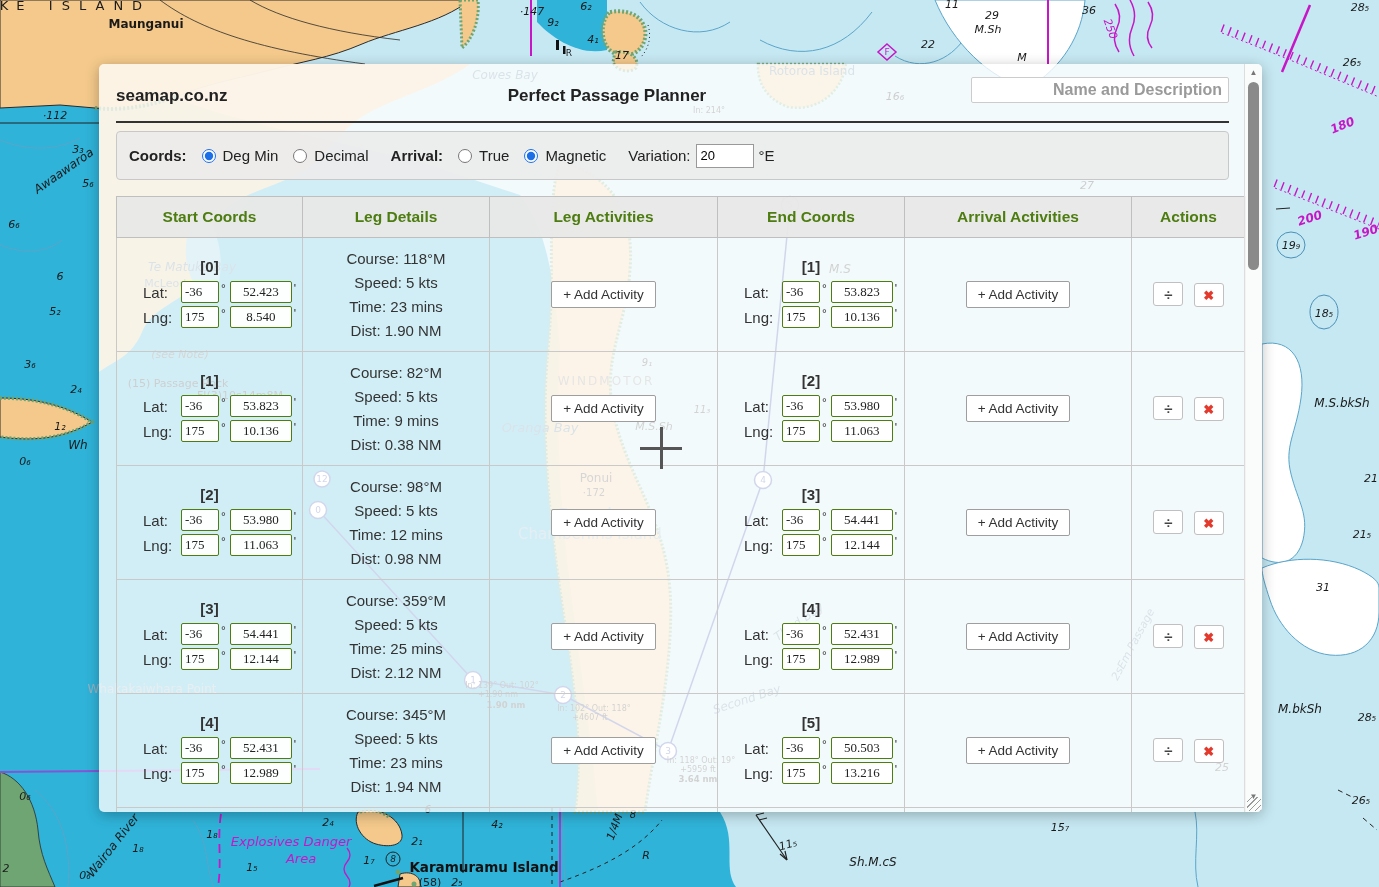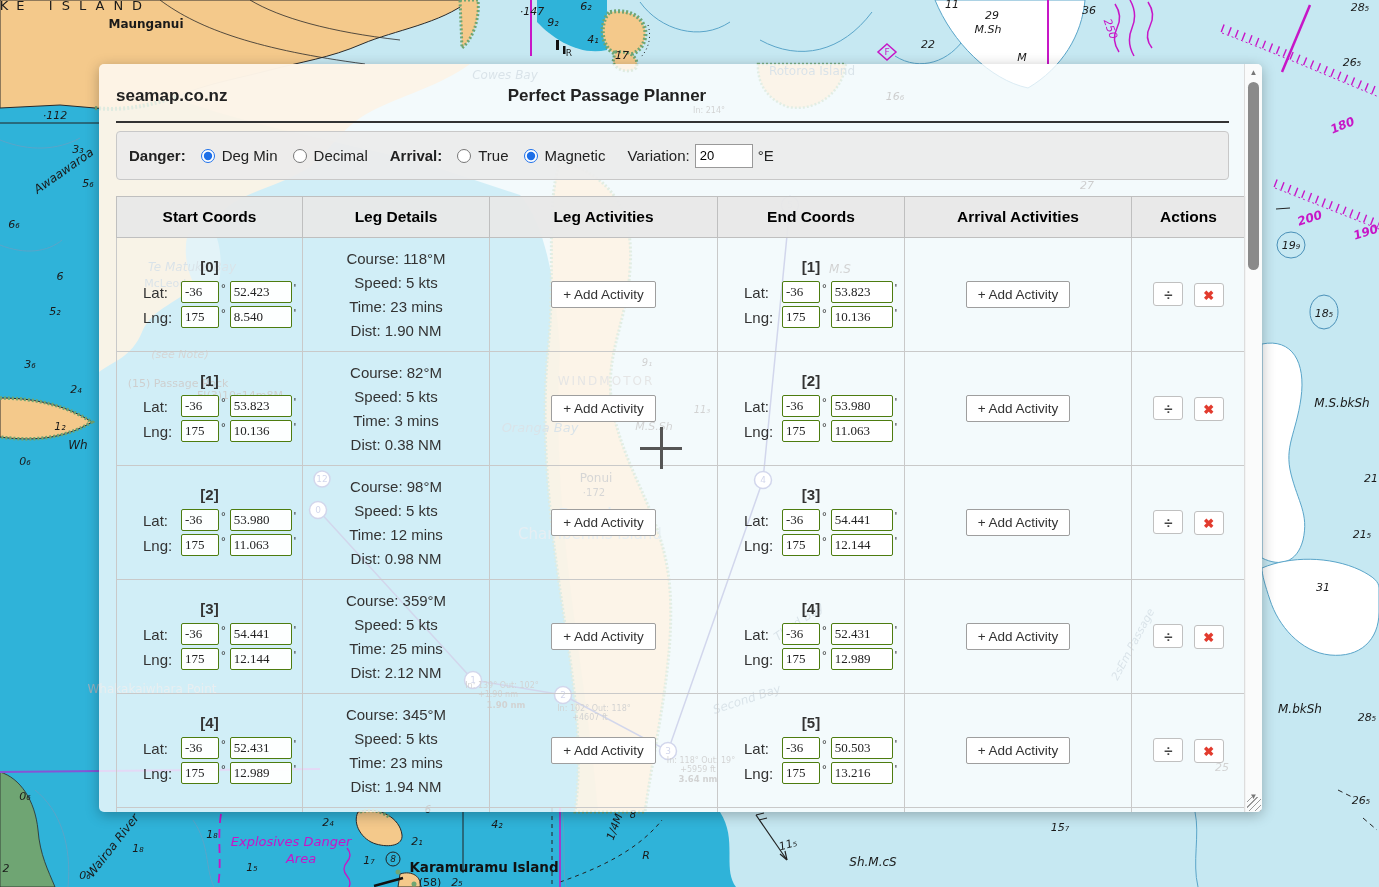--- a/index.html
+++ b/index.html
@@ -31,31 +31,31 @@
             padding:0 12px;font-size:15px;color:#222;}
   .controls .grp{display:flex;align-items:center;gap:5px;}
   .controls b{font-weight:bold;}
   .controls input[type=radio]{accent-color:#1d6fe8;width:14px;height:14px;margin:0 2px 0 10px;}
   .sp{width:22px;}
   .var-input{width:48px;height:20px;border:1px solid #999;font-size:13px;padding:1px 4px;
              font-family:"Liberation Sans",sans-serif;}
   .totals{margin-left:auto;font-size:16px;font-weight:bold;color:#333;white-space:nowrap;align-self:flex-start;padding-top:8px;}
   
   table.legs{margin:16px 0 0 17px;border-collapse:collapse;table-layout:fixed;width:1130px;}
-  table.legs th{background:rgba(232,232,232,0.95);font-size:15.5px;font-weight:bold;color:#000000;
+  table.legs th{background:rgba(232,232,232,0.95);font-size:15.5px;font-weight:bold;color:#4d7c0f;
                 height:38px;border:1px solid #bfbfbf;}
   table.legs td{border:1px solid #c9c9c9;height:113px;vertical-align:middle;text-align:center;
                 padding:0;font-size:15px;color:#333;background:transparent;}
   .c1{width:186px;} .c2{width:187px;} .c3{width:228px;} .c4{width:187px;} .c5{width:227px;} .c6{width:114px;}
   .idx{font-weight:bold;margin-bottom:6px;}
   .cline{display:flex;align-items:center;justify-content:flex-start;margin:3px 0 3px 26px;}
   .clab{width:38px;text-align:left;}
   .cline input{height:18px;border:1px solid #4d7c0f;border-radius:2px;background:rgba(255,255,255,0.95);
                font-size:13px;padding:1px 3px;font-family:Liberation Serif, serif;color:#222;}
-  .deg{width:30px;} .mns{width:54px;}
+  .deg{width:30px;} .mns{width:54px;text-align:center;}
   .sym{font-size:12px;margin:0 4px 6px 2px;}
   .leg-line{line-height:24px;}
   .add-btn{background:rgba(255,255,255,0.97);border:1px solid #9e9e9e;border-radius:2px;
            font-size:13.5px;color:#333;padding:5px 11px;font-family:"Liberation Sans",sans-serif;cursor:pointer;}
   .act{width:30px;height:24px;background:rgba(255,255,255,0.97);border:1px solid #c0c0c0;border-radius:3px;
        font-size:15px;line-height:1;cursor:pointer;margin:0 3px;padding:0;}
   .act.split{color:#444;font-weight:bold;}
   .act.del{color:#e23b2e;font-weight:bold;font-size:13px;}
   tr.stub td{height:10px;border-top:1px solid #c9c9c9;}
   
@@ -296,26 +296,27 @@
       <text x="668" y="754" fill="#3347a8" font-size="9" text-anchor="middle">3</text>
       <text x="763" y="483" fill="#3347a8" font-size="9" text-anchor="middle">4</text>
       <text x="790" y="208" fill="#3347a8" font-size="9" text-anchor="middle">5</text>
     </g>
 </svg>
 
 <div class="modal">
   <div class="m-head">
     <div class="brand">seamap.co.nz</div>
     <div class="title">Perfect Passage Planner</div>
+    <input class="name-input" type="text" placeholder="Name and Description" style="">
   </div>
   <div class="m-rule"></div>
 
   <div class="controls">
     <div class="grp">
-      <b>Danger:</b>
+      <b>Coords:</b>
       <input type="radio" name="coords" checked="" style="">
       <span>Deg Min</span>
       <input type="radio" name="coords" style="">
       <span>Decimal</span>
     </div>
     <span class="sp"></span>
     <div class="grp">
       <b>Arrival:</b>
       <input type="radio" name="bearings" style="">
       <span>True</span>
@@ -417,21 +418,21 @@
         <span class="clab">Lng:</span>
         <input class="deg" value="175" style="">
         <span class="sym">°</span>
         <input class="mns" value="10.136" style="">
         <span class="sym">'</span>
       </div>
     </td>
     <td>
       <div class="leg-line">Course: 82°M</div>
       <div class="leg-line">Speed: 5 kts</div>
-      <div class="leg-line">Time: 3 mins</div>
+      <div class="leg-line">Time: 9 mins</div>
       <div class="leg-line">Dist: 0.38 NM</div>
     </td>
     <td>
       <button class="add-btn">+ Add Activity</button>
     </td>
     <td>
       <div class="idx">[2]</div>
       <div class="cline">
         <span class="clab">Lat:</span>
         <input class="deg" value="-36" style="">

